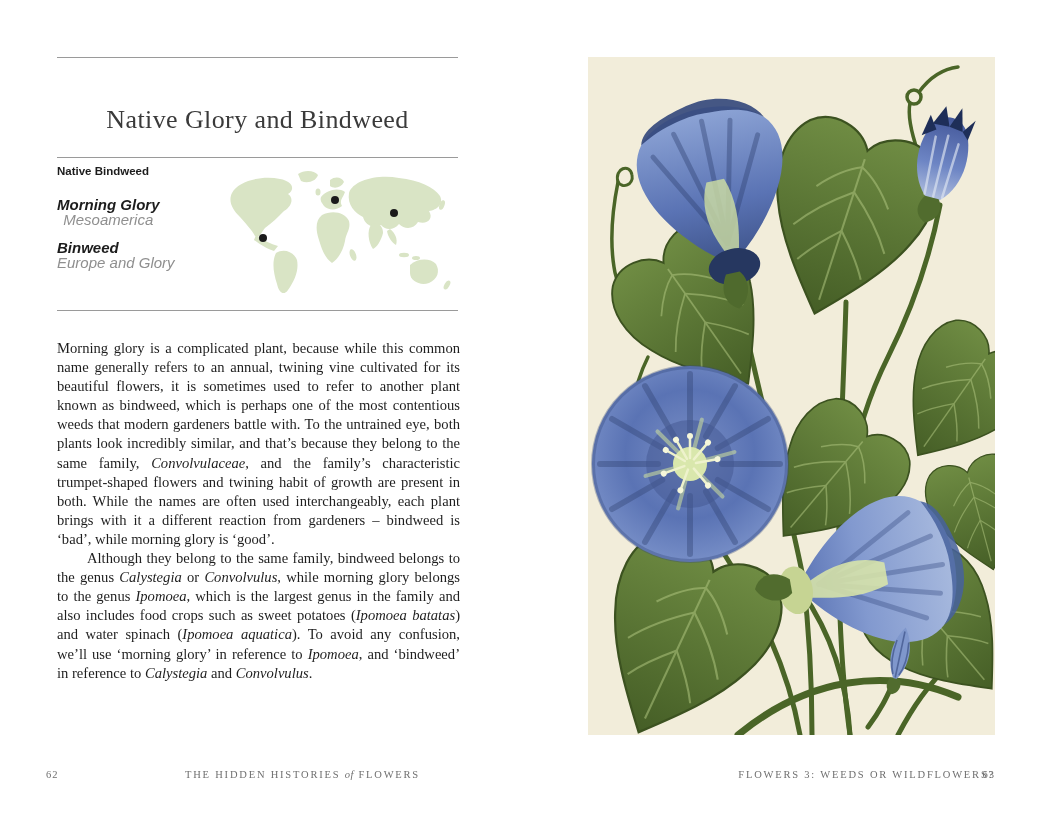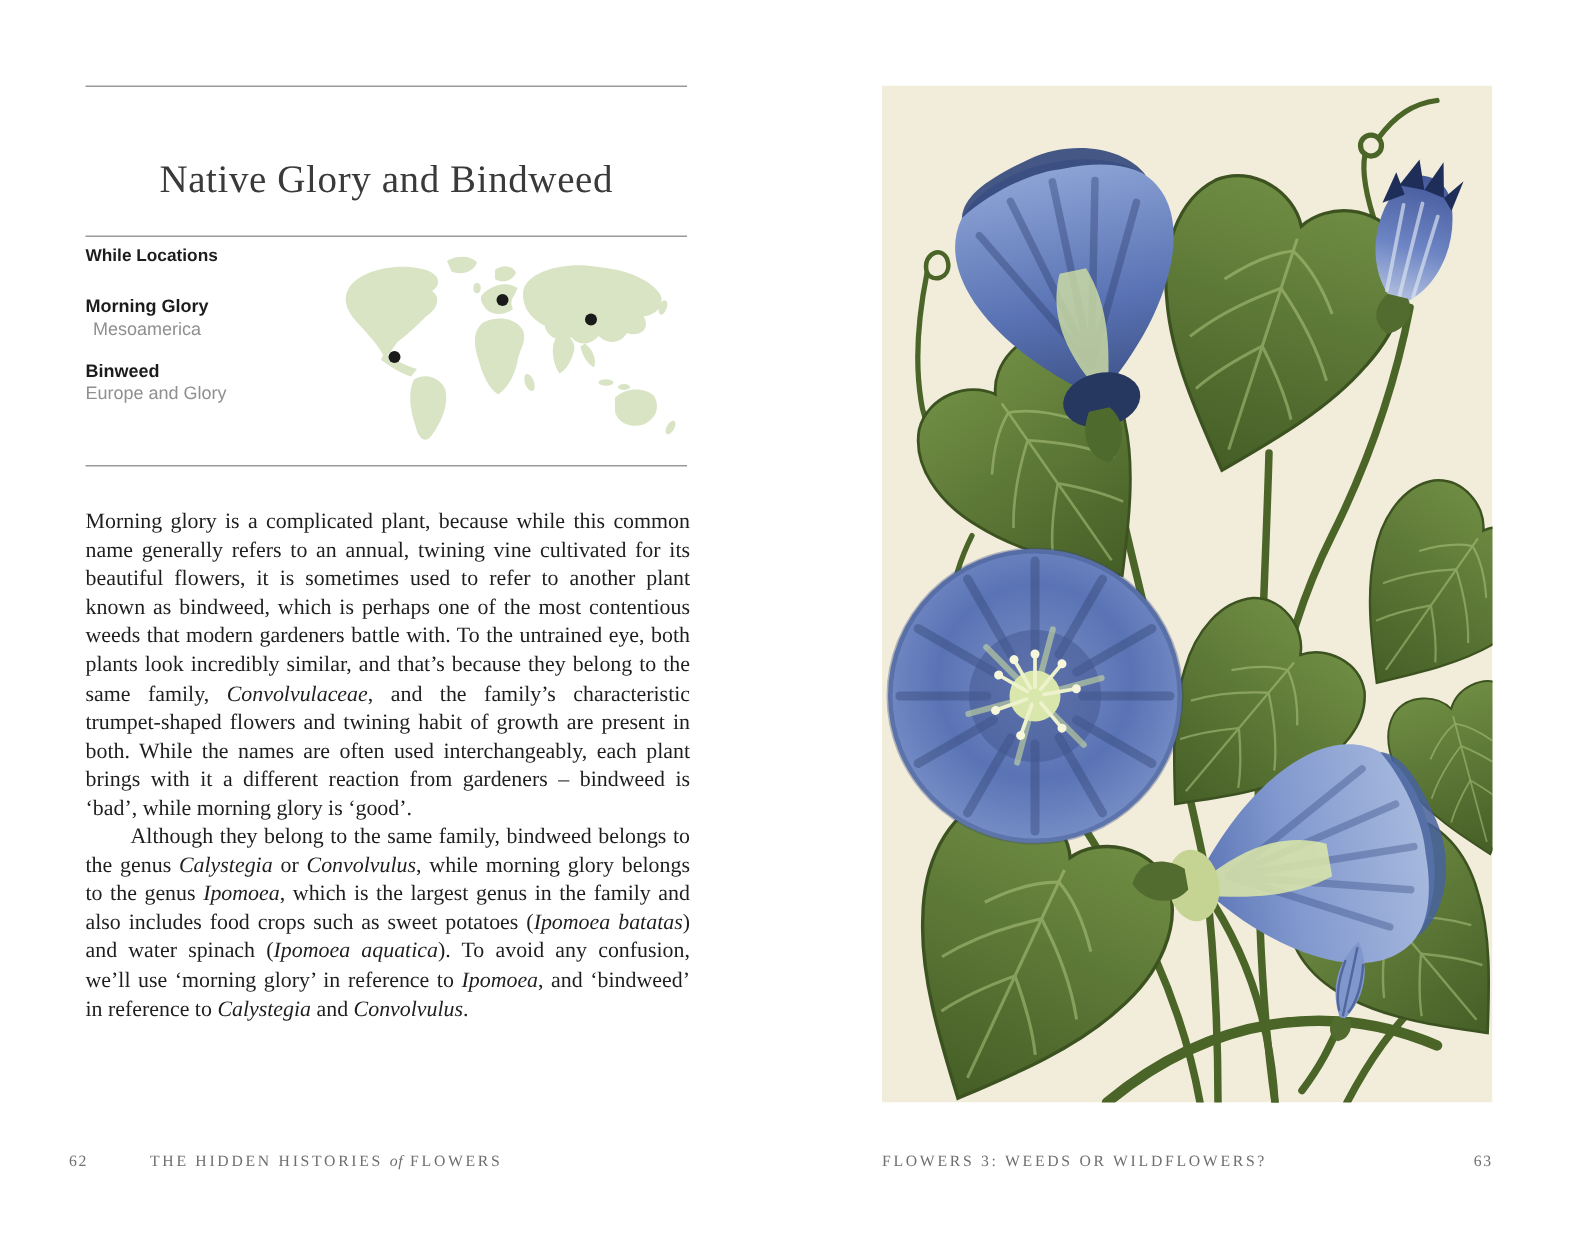--- a/index.html
+++ b/index.html
@@ -4,48 +4,48 @@
 <style>
   html,body{margin:0;padding:0;}
   body{width:1050px;height:822px;background:#ffffff;position:relative;
        font-family:"Liberation Serif", serif;color:#222;}
   
   .rule{position:absolute;left:57px;width:401px;height:1px;background:#9a9a9a;}
   .title{position:absolute;left:57px;top:88px;width:401px;text-align:center;
          font-size:26px;letter-spacing:.4px;color:#3a3a3a;font-weight:400;}
   .nl-heading{position:absolute;left:57px;top:165px;
               font-family:"Liberation Sans",sans-serif;font-size:11.5px;font-weight:bold;color:#1c1c1c;}
-  .nl-entry{position:absolute;left:57px;font-family:"Liberation Sans",sans-serif;font-size:12px;line-height:15px;}
+  .nl-entry{position:absolute;left:57px;font-family:"Liberation Sans",sans-serif;font-size:15px;line-height:15px;font-style:italic;}
   .nl-name{font-weight:bold;color:#1c1c1c;}
   .nl-loc{color:#8f8f8f;text-align:center;}
   .map-wrap{position:absolute;left:218px;top:167px;width:244px;height:138px;}
   .body-text{position:absolute;left:57px;top:325px;width:403px;
              font-size:14.6px;line-height:19.1px;text-align:justify;color:#1e1e1e;margin-top:14px;}
   .body-text p{margin:0;}
   .body-text p.indent{text-indent:30px;}
   .it{font-style:italic;}
   
   .pgnum{position:absolute;top:769px;font-size:10.5px;color:#6f6f6f;letter-spacing:1px;}
   .footer-center{position:absolute;top:769px;font-size:10.5px;color:#6f6f6f;
-                 letter-spacing:1.8px;text-align:left;}
+                 letter-spacing:1.8px;text-align:right;}
   .footer-center .it{letter-spacing:.5px;}
   
   .illo{position:absolute;left:588px;top:57px;width:407px;height:678px;}
   .illo svg{display:block;}
 </style>
 </head>
 <body>
 
 <div class="rule" style="top:57px"></div>
 
 <h1 class="title">Native Glory and Bindweed</h1>
 
 <div class="rule" style="top:157px"></div>
 
-<div class="nl-heading">While Locations</div>
+<div class="nl-heading">Native Bindweed</div>
 
 <div class="nl-entry" style="top:197px">
   <div class="nl-name">Morning Glory</div>
   <div class="nl-loc">Mesoamerica</div>
 </div>
 
 <div class="nl-entry" style="top:240px">
   <div class="nl-name">Binweed</div>
   <div class="nl-loc">Europe and Glory</div>
 </div>

